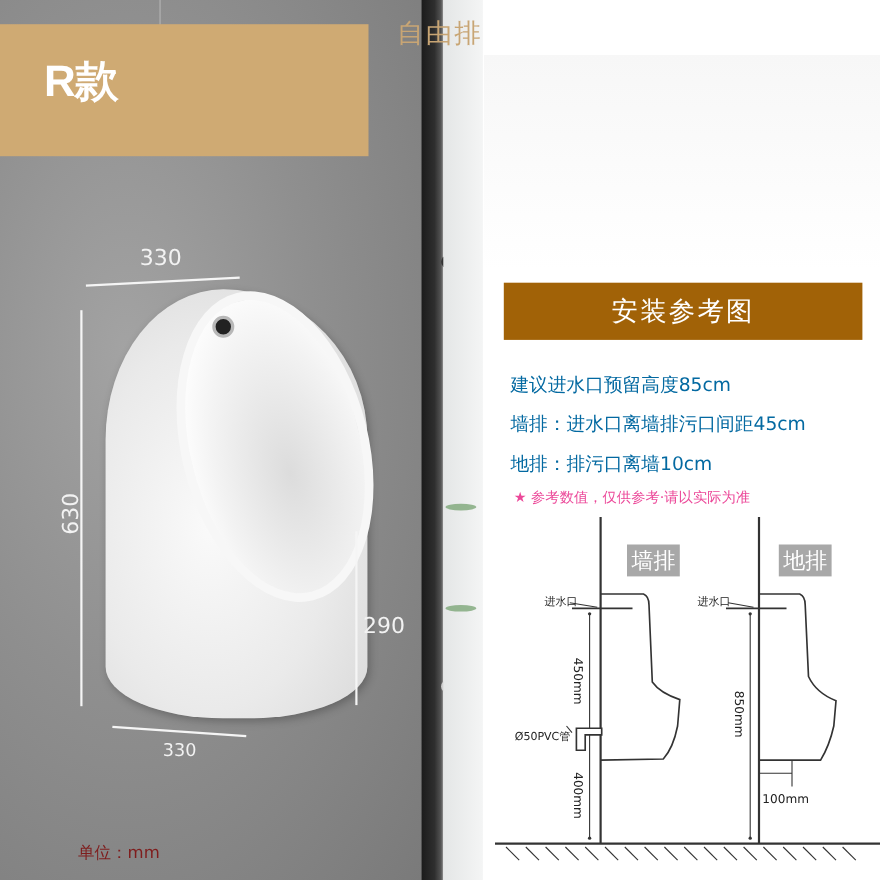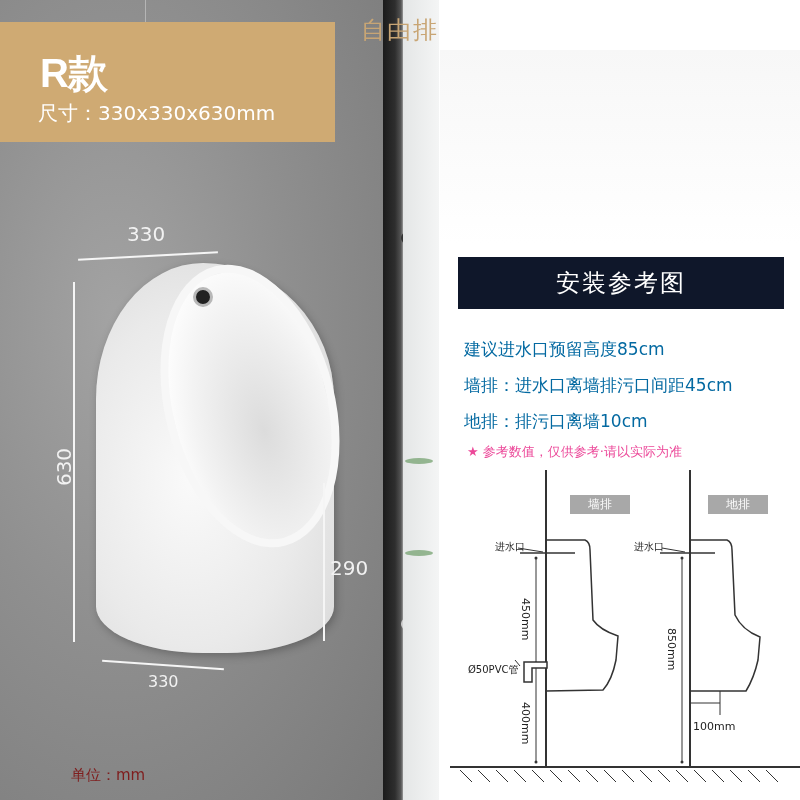--- a/index.html
+++ b/index.html
@@ -27,45 +27,44 @@
   .urinal-body { position: absolute; left: 96px; top: 263px; width: 238px; height: 390px;
     border-radius: 45% 55% 45% 45% / 35% 35% 12% 12%;
     background: radial-gradient(ellipse at 40% 55%, #fafafa 0%, #eaeaea 55%, #d6d6d6 100%); box-shadow: 2px 3px 8px rgba(0,0,0,.25); }
   .urinal-bowl { position: absolute; left: 165px; top: 262px; width: 170px; height: 288px; border-radius: 50%;
     background: radial-gradient(ellipse at 55% 60%, #dcdcdc 0%, #f3f3f3 55%, #ffffff 80%); border: 8px solid #f7f7f7; transform: rotate(-14deg); }
   .sensor { position: absolute; left: 193px; top: 287px; width: 20px; height: 20px; border-radius: 50%; background: #222; border: 3px solid #b8b8b8; }
 
   
   .free-drain { position: absolute; left: 0; width: 800px; top: 14px; text-align: center; color: #c8a574; font-size: 24px; letter-spacing: 2px; }
   .top-strip { position: absolute; left: 440px; top: 50px; width: 360px; height: 195px; background: linear-gradient(180deg,#f7f7f7,#ffffff); }
-  .install-banner { position: absolute; left: 458px; top: 257px; width: 326px; height: 52px; background: #0f172a; color: #fff; font-size: 24px; text-align: center; line-height: 52px; letter-spacing: 2px; }
+  .install-banner { position: absolute; left: 458px; top: 257px; width: 326px; height: 52px; background: #a16207; color: #fff; font-size: 24px; text-align: center; line-height: 52px; letter-spacing: 2px; }
   .spec { position: absolute; left: 464px; color: #0369a1; font-size: 17px; }
   .note { position: absolute; left: 467px; top: 443px; color: #ec4899; font-size: 13px; }
 
   .diagram { position: absolute; left: 450px; top: 470px; width: 350px; height: 330px; }
-  .tag { position: absolute; background: #a8a8a8; color: #fff; font-size: 12px; padding: 1px 18px; }
+  .tag { position: absolute; background: #a8a8a8; color: #fff; font-size: 20px; padding: 1px 4px; }
   .small { position: absolute; font-size: 10px; color: #222; }
   .vtext { position: absolute; font-size: 11px; color: #222; transform: rotate(90deg); transform-origin: left top; white-space: nowrap; }
 </style>
 </head>
 <body>
 
 <div class="left-panel">
   <div class="seam"></div>
 </div>
 <div class="frame"></div>
 <div class="frame-knob" style="top:232px"></div>
 <div class="frame-knob" style="top:618px;background:#cfcfcf"></div>
 <div class="glass"></div>
 <div class="plant" style="top:458px"></div>
 <div class="plant" style="top:550px"></div>
 
 <div class="title-banner">
   <div class="title-main">R款</div>
-  <div class="title-size">尺寸：330x330x630mm</div>
 </div>
 
 <div class="urinal-body"></div>
 <div class="urinal-bowl"></div>
 <div class="sensor"></div>
 
 <div class="dim" style="left:127px;top:222px">330</div>
 <div class="dim-line" style="left:78px;top:255px;width:140px;height:2px;transform:rotate(-3deg)"></div>
 <div class="dim-line" style="left:73px;top:282px;width:2px;height:360px"></div>
 <div class="dim" style="left:45px;top:455px;transform:rotate(-90deg)">630</div>

